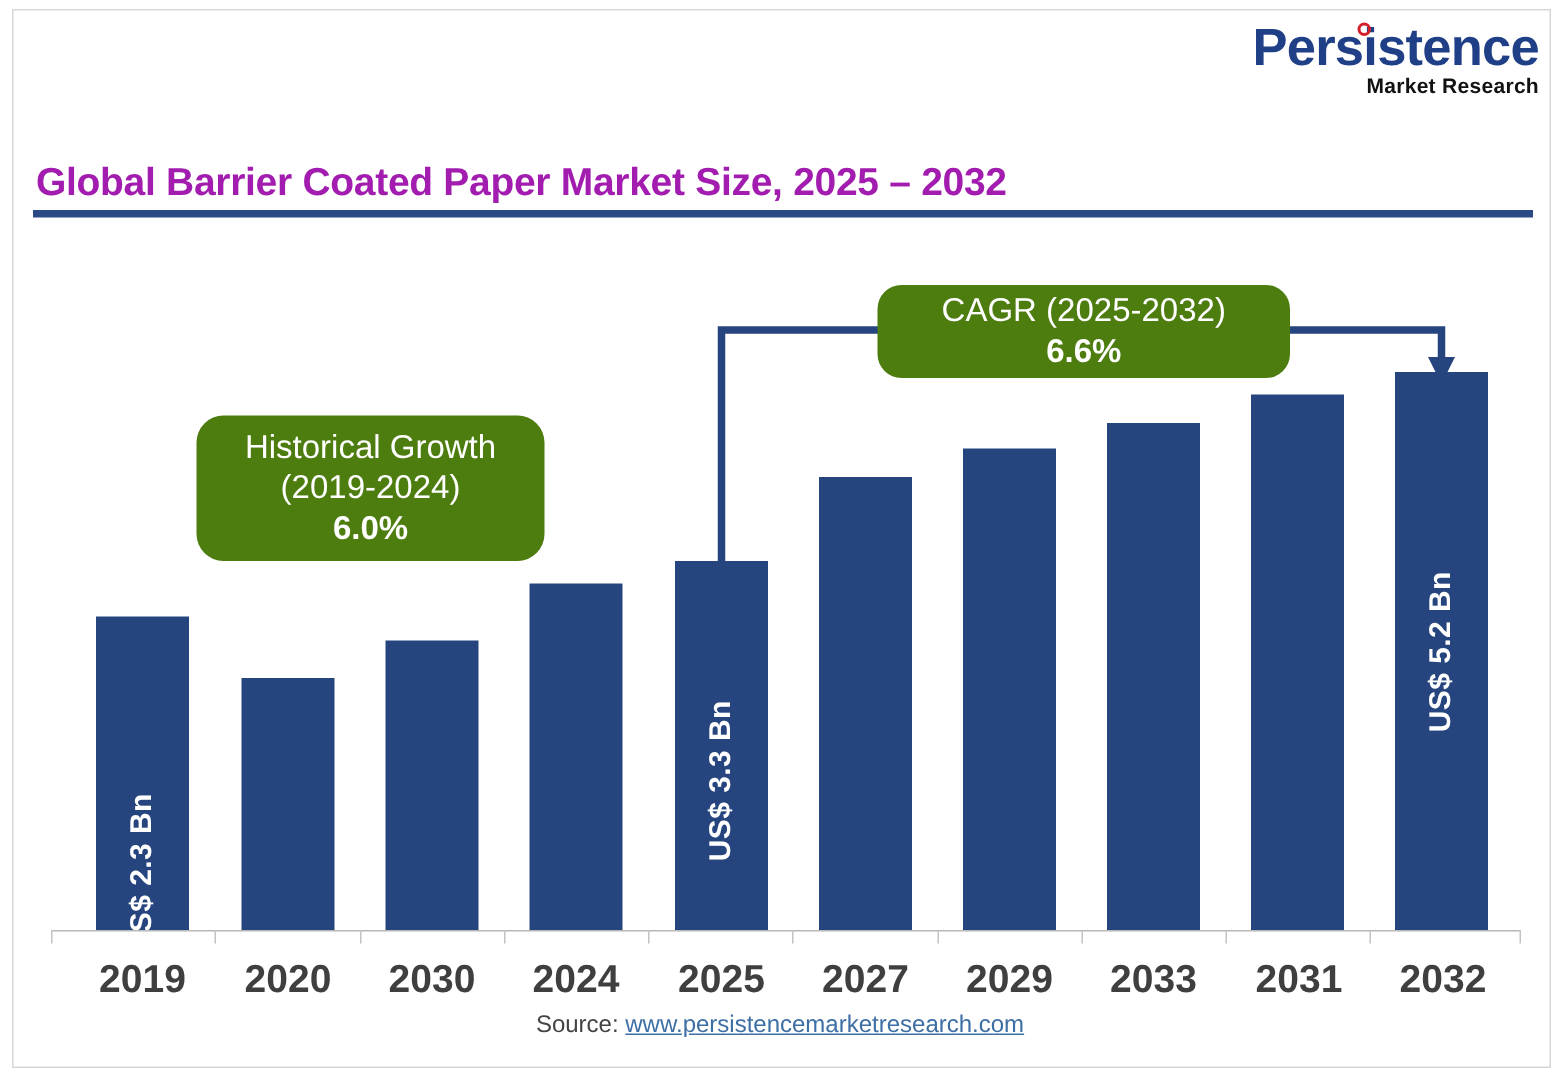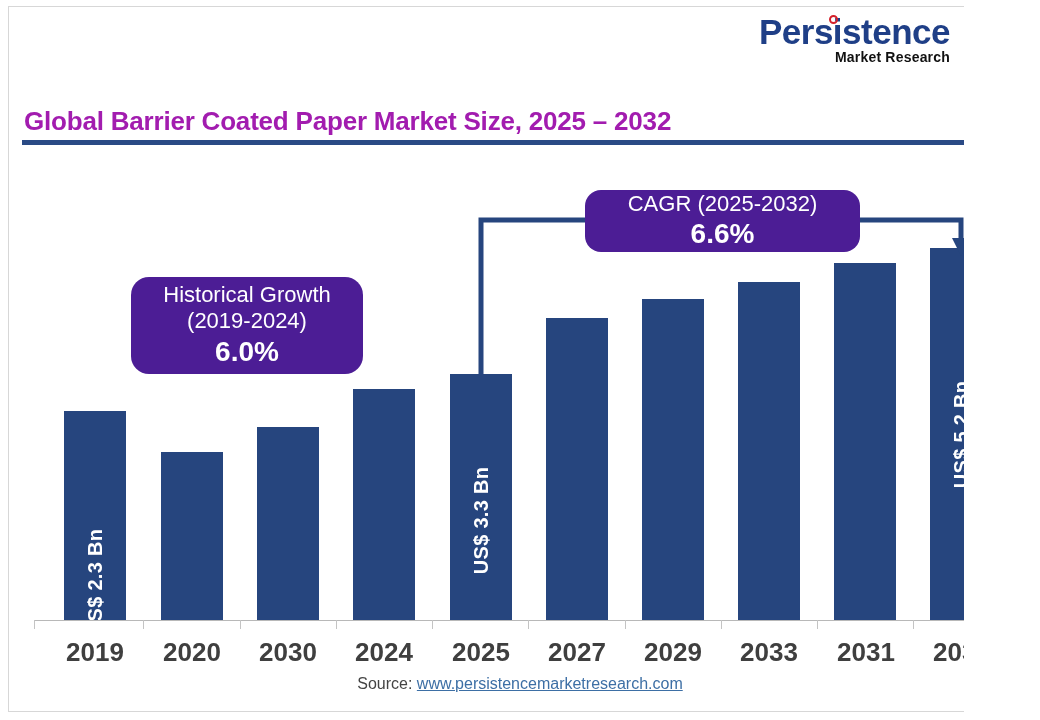--- a/index.html
+++ b/index.html
@@ -5,21 +5,21 @@
   html, body {
     margin: 0;
     padding: 0;
     background: #ffffff;
   }
   body {
     font-family: "Liberation Sans", sans-serif;
   }
   #page {
     position: relative;
-    width: 964px;
+    width: 1040px;
     height: 720px;
     background: #ffffff;
     box-sizing: border-box;
     overflow: hidden;
   }
   .frame {
     position: absolute;
     left: 8px;
     top: 6px;
     width: 1026px;
@@ -128,38 +128,38 @@
     width: 98px;
     text-align: center;
     font-size: 26px;
     font-weight: bold;
     color: #3f3f3f;
   }
 
   
   .pill {
     position: absolute;
-    background: #4c1d95;
+    background: #4d7c0f;
     border-radius: 18px;
     color: #ffffff;
     text-align: center;
     box-sizing: border-box;
     display: flex;
     flex-direction: column;
     align-items: center;
     justify-content: center;
   }
   .pill-line {
     font-size: 22px;
     line-height: 1.22;
     font-weight: normal;
     color: #ffffff;
   }
   .pill-value {
-    font-size: 28px;
+    font-size: 22px;
     line-height: 1.22;
     font-weight: bold;
     color: #ffffff;
   }
   #pill-historical {
     left: 131px;
     top: 259px;
     width: 232px;
     height: 97px;
     margin-top: 18px;

